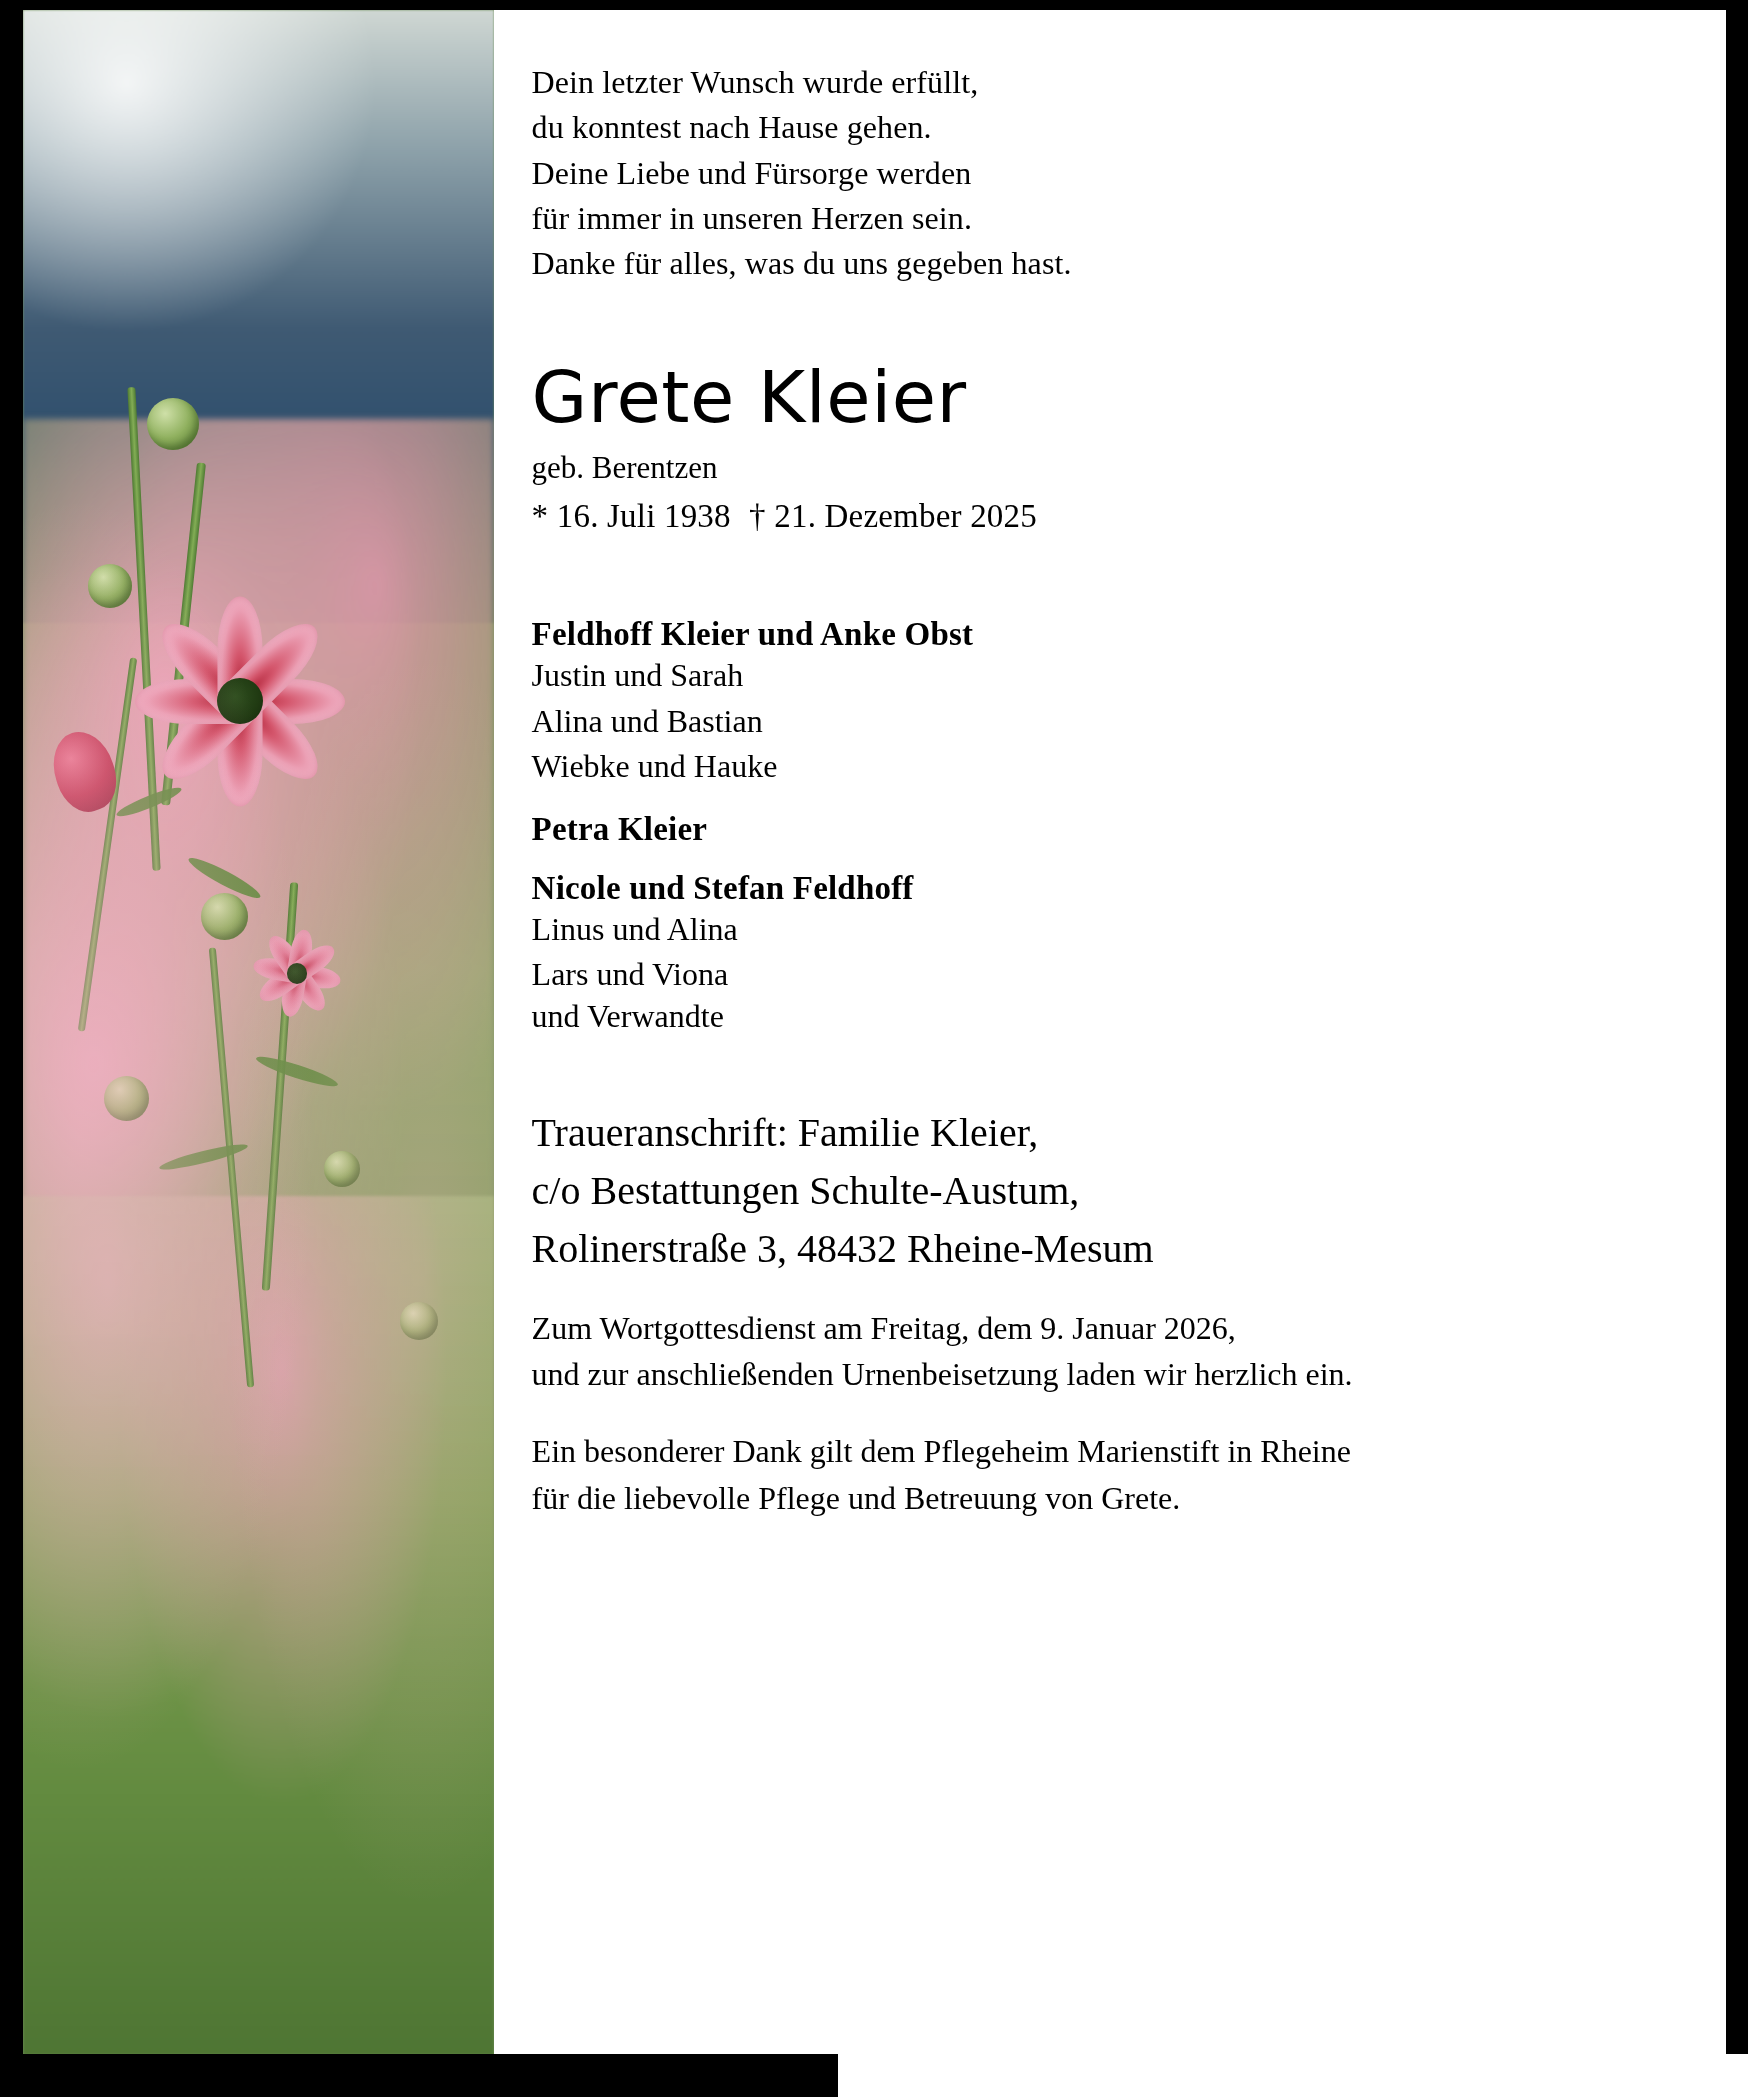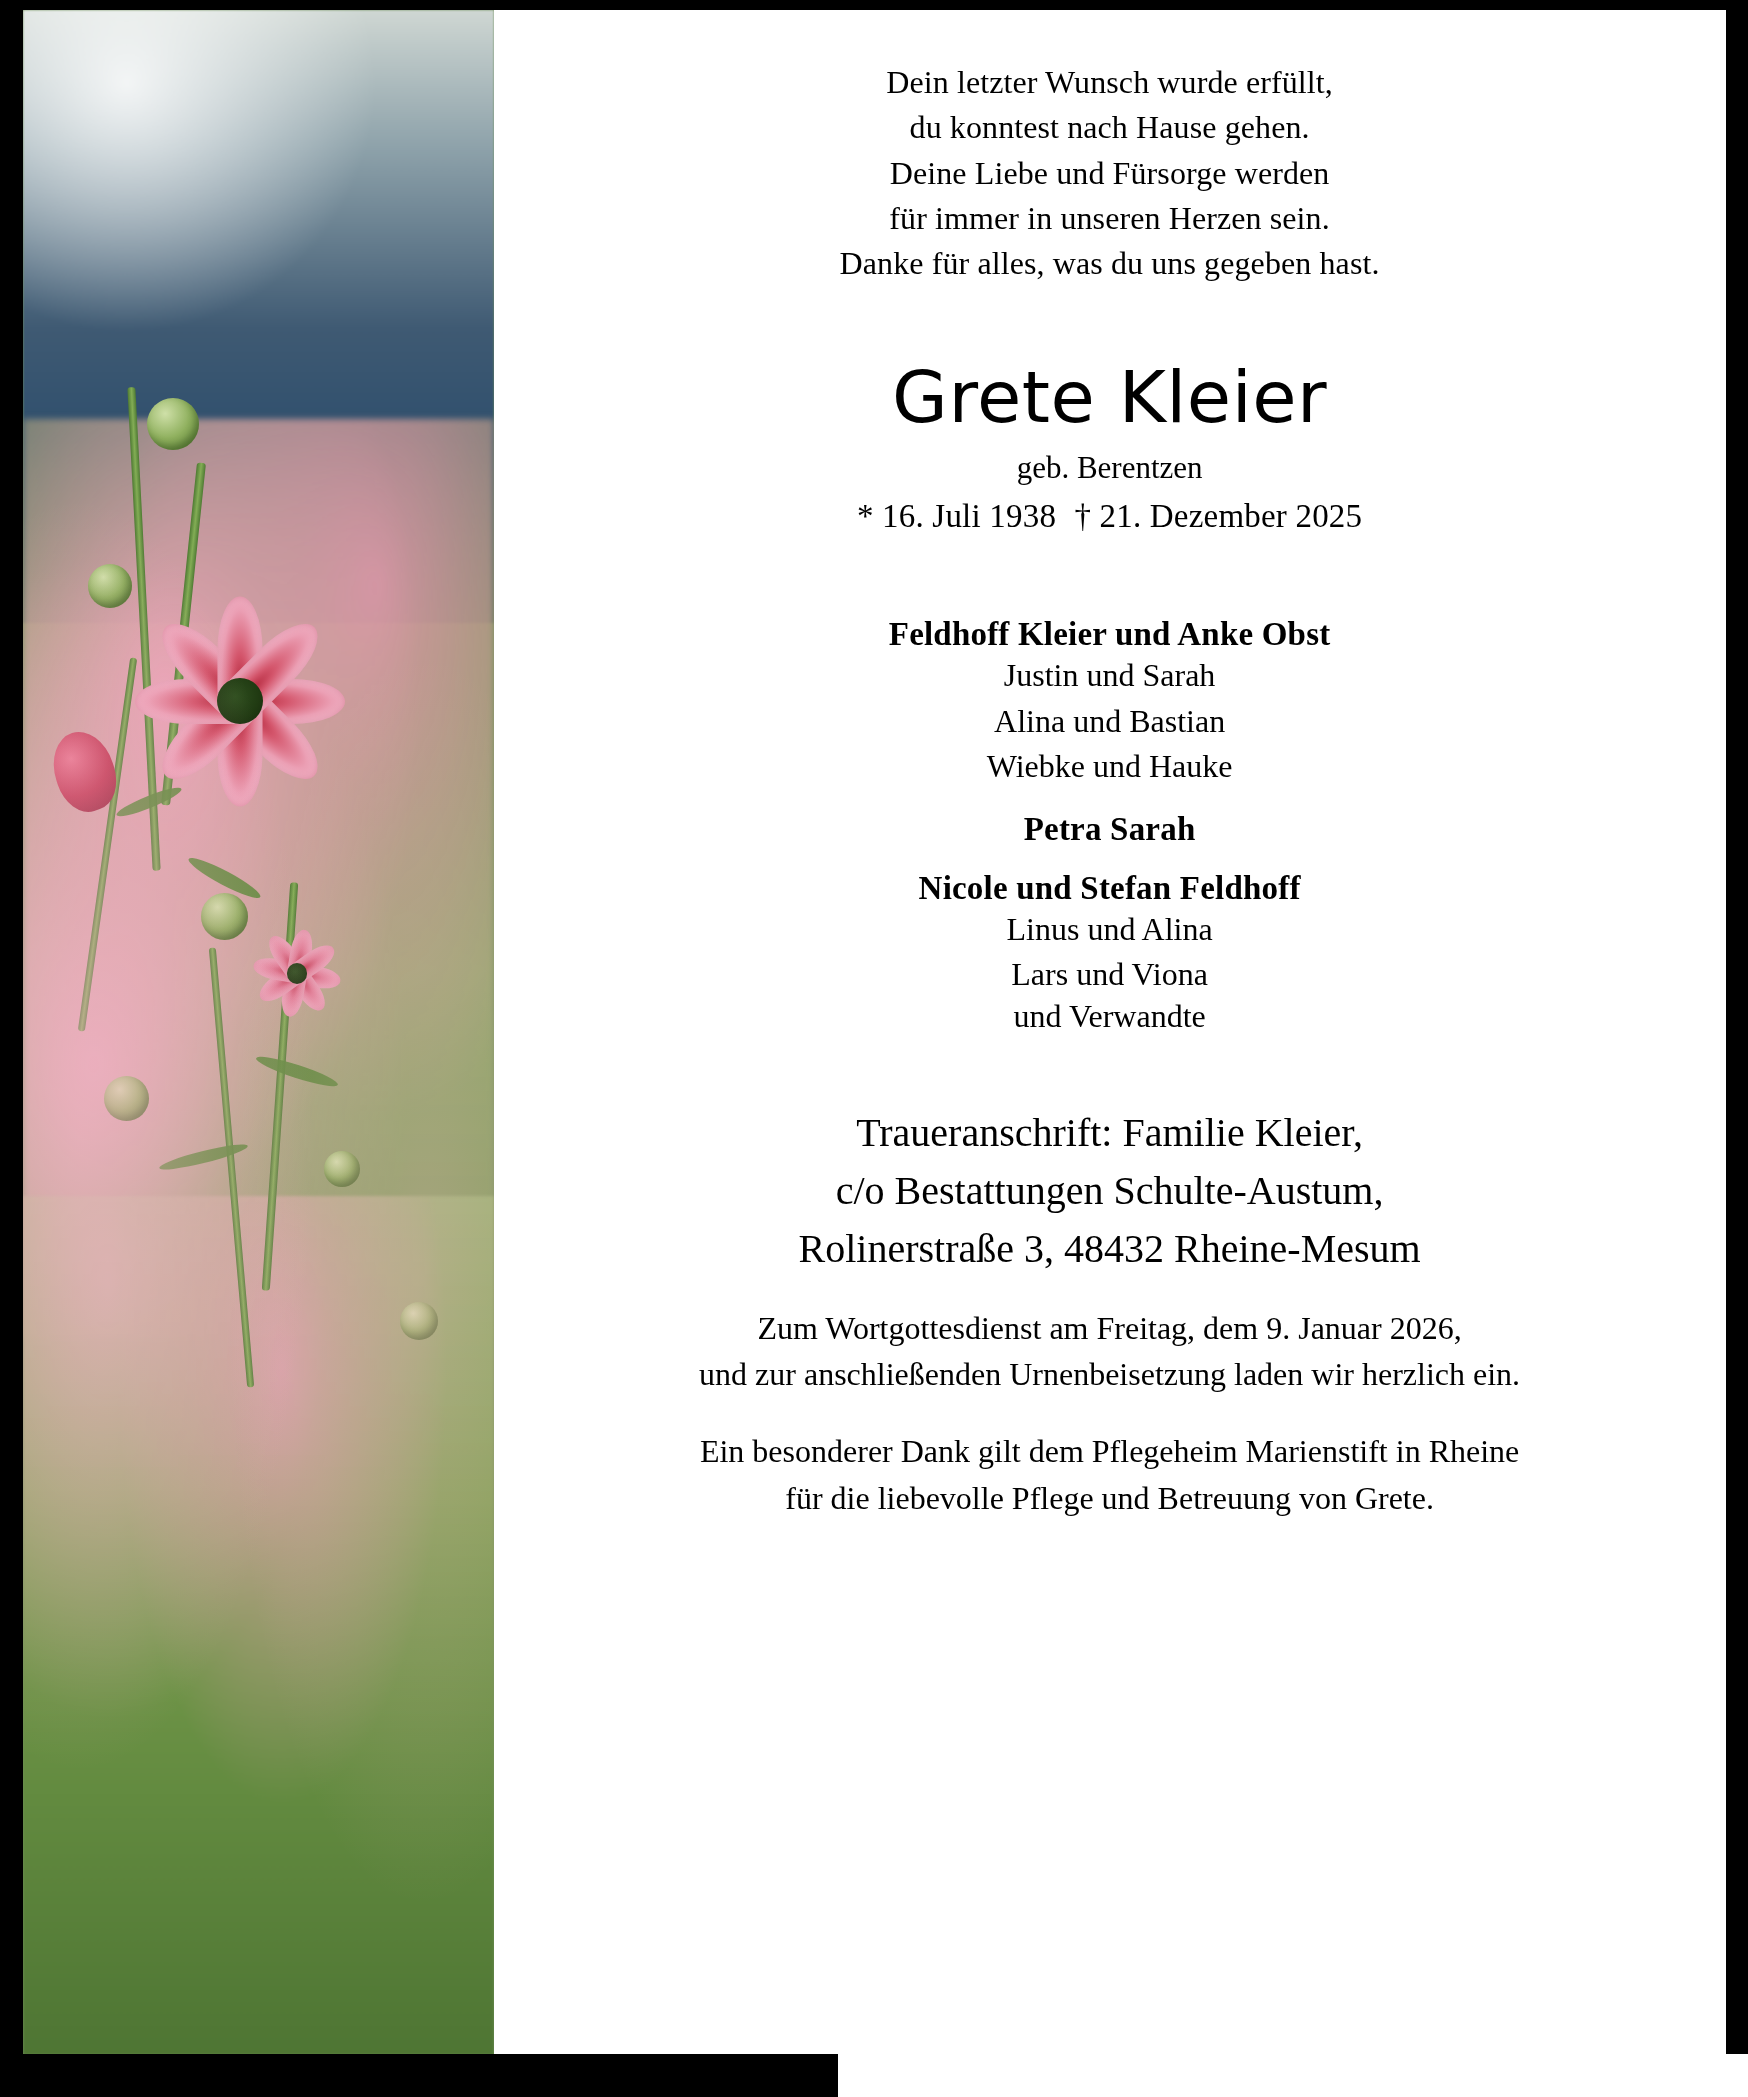--- a/index.html
+++ b/index.html
@@ -162,21 +162,20 @@
   }
 
   
   .text-panel {
     position: relative;
     flex: 1 1 auto;
     height: 100%;
     background: #ffffff;
     padding: 50px 38px 0 38px;
     box-sizing: border-box;
-    text-align: center;
   }
 
   .poem {
     font-size: 32px;
     line-height: 1.42;
     letter-spacing: 0.1px;
   }
   .poem div { white-space: nowrap; }
 
   .name {
@@ -326,21 +325,21 @@
       <div class="dates">
         <span>* 16. Juli 1938</span><span class="sep"></span><span>† 21. Dezember 2025</span>
       </div>
 
       <div class="family">
         <div class="fam-head">Feldhoff Kleier und Anke Obst</div>
         <div class="fam-line">Justin und Sarah</div>
         <div class="fam-line">Alina und Bastian</div>
         <div class="fam-line">Wiebke und Hauke</div>
         <div class="fam-gap"></div>
-        <div class="fam-head">Petra Sarah</div>
+        <div class="fam-head">Petra Kleier</div>
         <div class="fam-gap"></div>
         <div class="fam-head">Nicole und Stefan Feldhoff</div>
         <div class="fam-line">Linus und Alina</div>
         <div class="fam-line">Lars und Viona</div>
       </div>
 
       <div class="relatives">und Verwandte</div>
 
       <div class="address">
         <div>Traueranschrift: Familie Kleier,</div>

